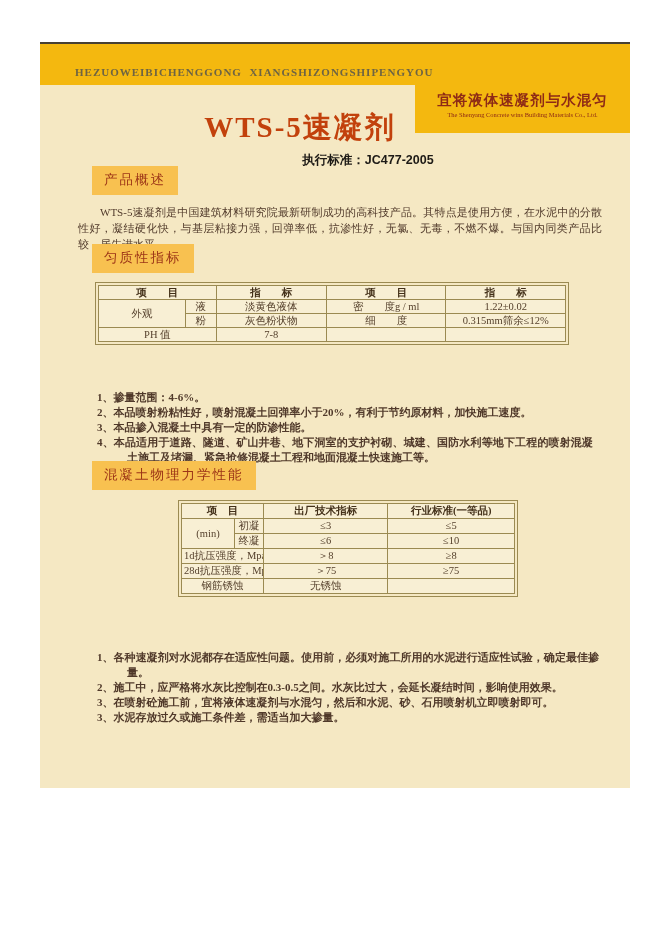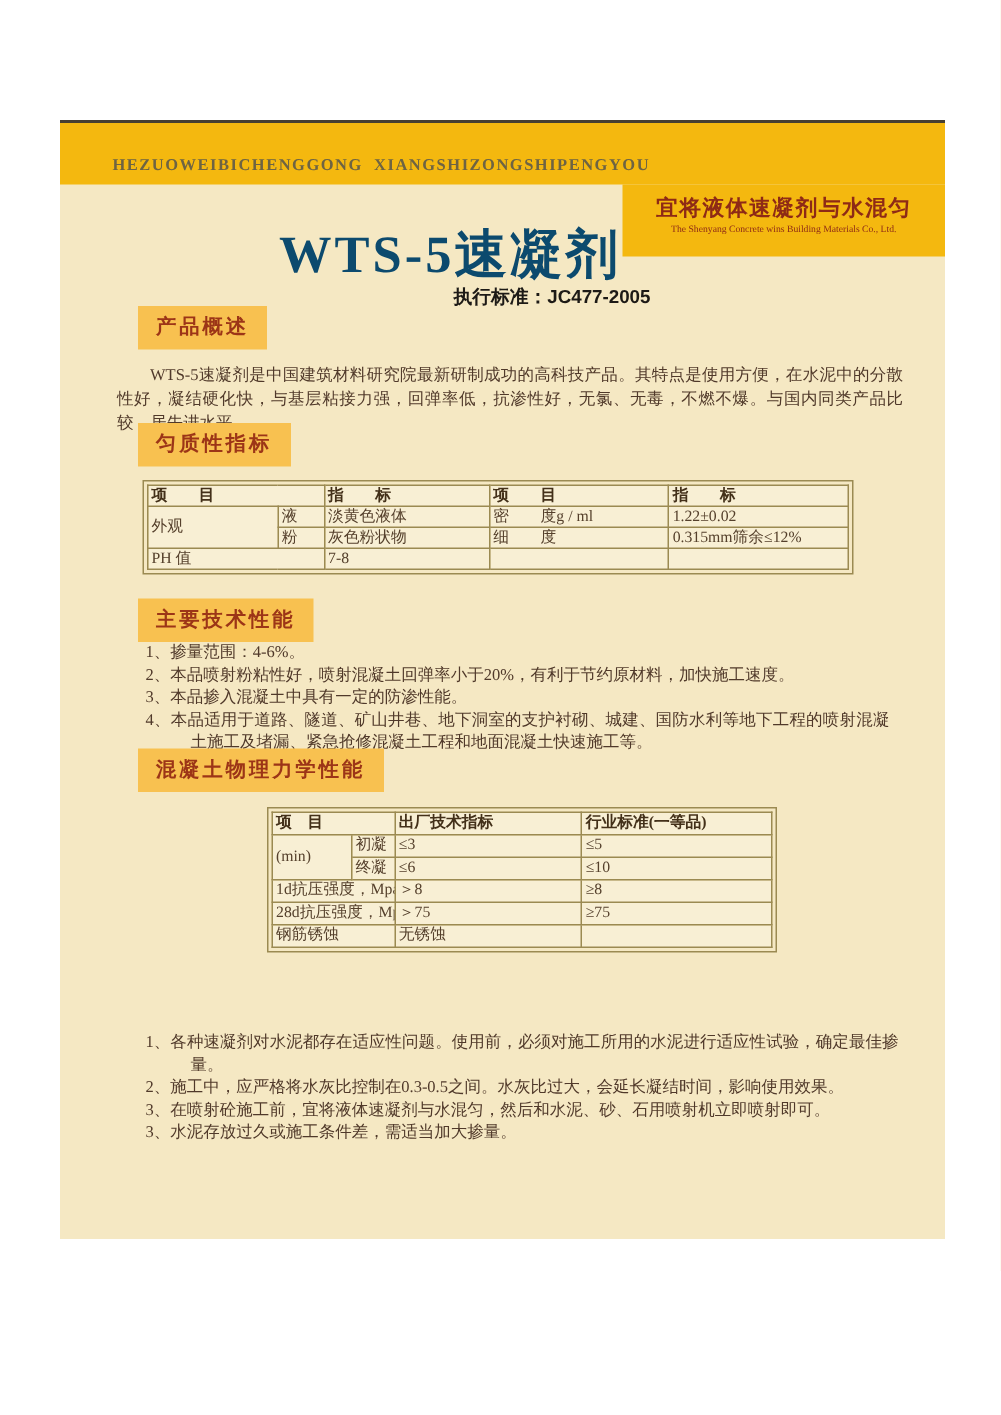--- a/index.html
+++ b/index.html
@@ -11,21 +11,20 @@
     position:relative;
     width:667px;height:943px;
     background:#ffffff;
     overflow:hidden;
   }
   .page{
     position:absolute;
     left:40px;top:42px;
     width:590px;height:746px;
     background:#f5e8c3;
-    margin-top:38px;
   }
   .topline{
     position:absolute;left:0;top:0;
     width:590px;height:2px;
     background:#474032;
   }
   .band{
     position:absolute;left:0;top:2px;
     width:590px;height:41px;
     background:#f4b80f;
@@ -53,39 +52,39 @@
   .cname-en{
     margin-top:1px;
     font-size:7px;
     color:#8e2a16;
     transform:scale(0.92);
   }
   .title{
     position:absolute;left:60px;top:66px;
     width:400px;
     text-align:center;
-    font-size:35px;font-weight:bold;
-    color:#0c4a6e;
+    font-size:29px;font-weight:bold;
+    color:#c2410c;
     letter-spacing:2px;
   }
   .standard{
     position:absolute;left:0;top:110px;
     width:656px;
     text-align:center;
     font-family:"Liberation Sans","DejaVu Sans",sans-serif;
     font-size:12.5px;font-weight:bold;
     color:#1d1a16;
   }
   .secbox{
     position:absolute;left:52px;
     display:inline-block;
     background:#f8c150;
     color:#9c3517;
     font-family:"Liberation Sans","DejaVu Sans",sans-serif;
-    font-size:13.5px;font-weight:bold;
+    font-size:13.5px;font-weight:normal;
     letter-spacing:2px;
     padding:5px 12px 6px 12px;
   }
   .para{
     position:absolute;left:38px;top:162px;
     width:524px;
     font-size:11px;line-height:16px;
     color:#50392a;
     text-indent:2em;
     text-align:justify;
@@ -97,39 +96,40 @@
     background:#f5e8c3;
   }
   .tblwrap table{
     border-collapse:collapse;
     width:100%;
     table-layout:fixed;
   }
   .tblwrap td{
     border:1px solid #9b8a52;
     background:#f8efd4;
-    text-align:left;
+    text-align:center;
     font-size:10.5px;
     color:#55402c;
     padding:0 2px;
     overflow:hidden;
     white-space:nowrap;
   }
   .t1{left:55px;top:240px;width:468px;}
   .t1 td{height:13px;line-height:13px;}
   .t2{left:138px;top:458px;width:334px;}
   .t2 td{height:14px;line-height:14px;}
   .tblwrap tr.th td{
     font-weight:bold;
     color:#433019;
   }
   .list{
     position:absolute;
     font-size:11px;line-height:15px;
     color:#50392a;
+    font-weight:bold;
   }
   .list .li{
     padding-left:30px;
     text-indent:-30px;
     text-align:justify;
   }
   .l1{left:57px;top:348px;width:496px;}
   .l2{left:57px;top:608px;width:502px;}
 </style>
 </head>
@@ -191,21 +191,20 @@
         <tr>
           <td colspan="2">PH 值</td>
           <td>7-8</td>
           <td></td>
           <td></td>
         </tr>
       </tbody>
         </table>
     </div>
 
-    <div class="secbox" style="top:319px">主要技术性能</div>
 
     <div class="list l1">
       <div class="li">1、掺量范围：4-6%。</div>
       <div class="li">2、本品喷射粉粘性好，喷射混凝土回弹率小于20%，有利于节约原材料，加快施工速度。</div>
       <div class="li">3、本品掺入混凝土中具有一定的防渗性能。</div>
       <div class="li">4、本品适用于道路、隧道、矿山井巷、地下洞室的支护衬砌、城建、国防水利等地下工程的喷射混凝土施工及堵漏、紧急抢修混凝土工程和地面混凝土快速施工等。</div>
     </div>
 
     <div class="secbox" style="top:419px">混凝土物理力学性能</div>
 

